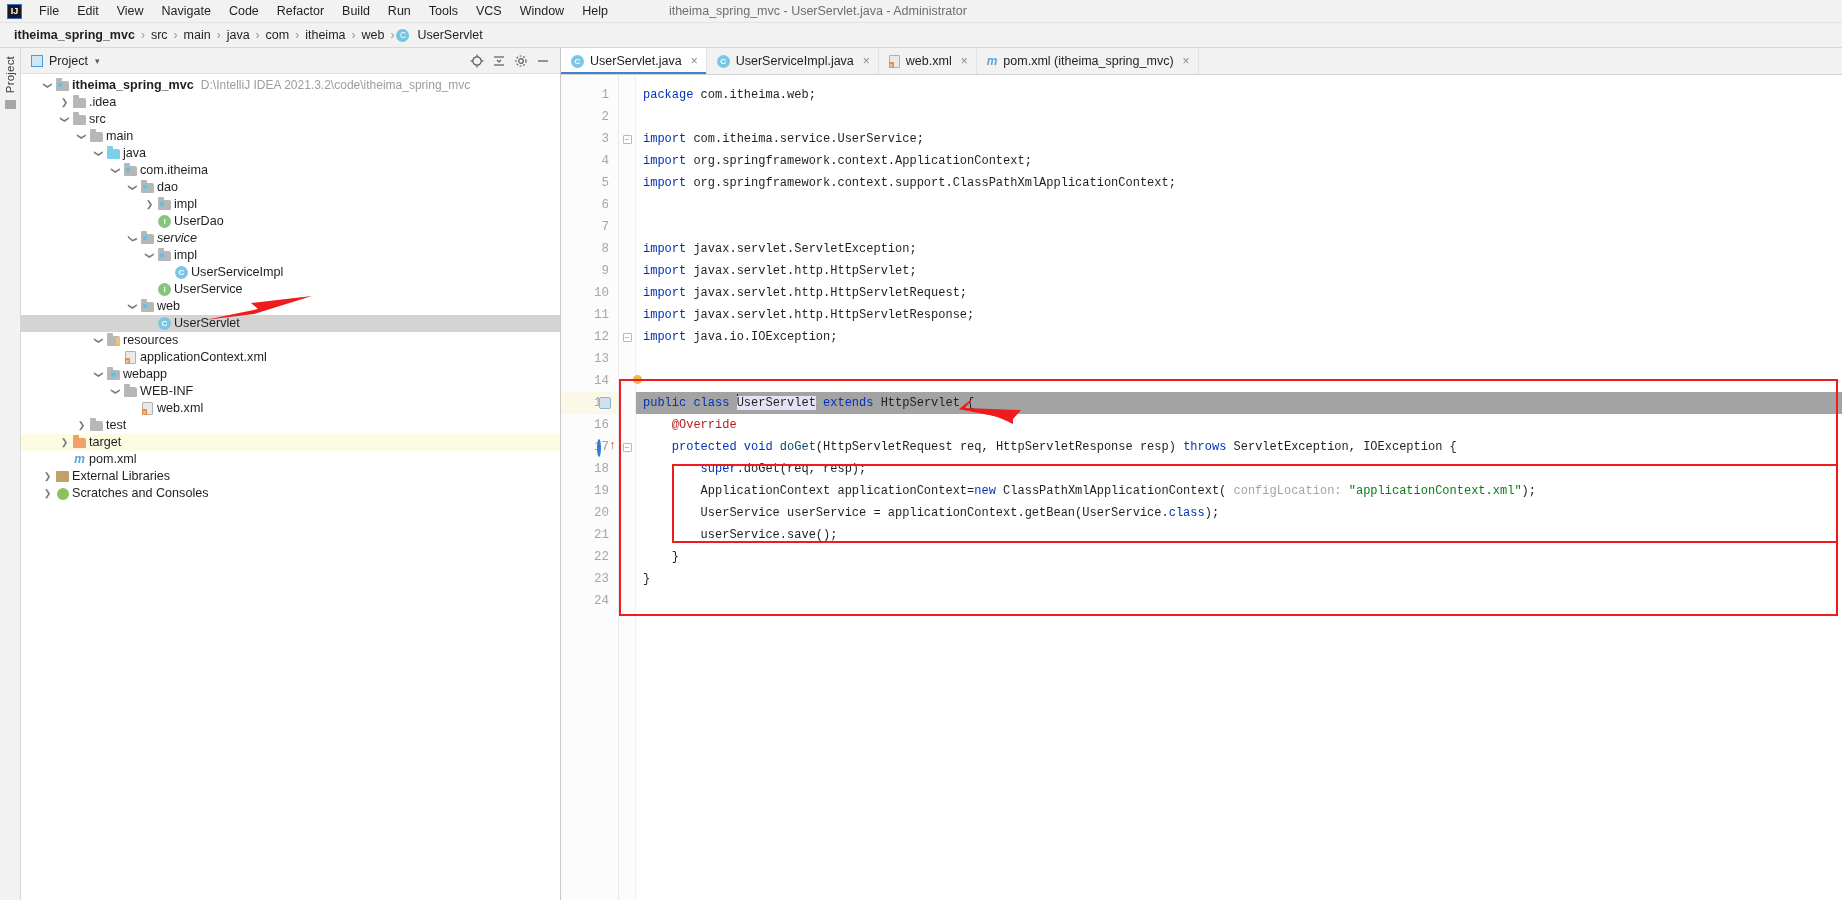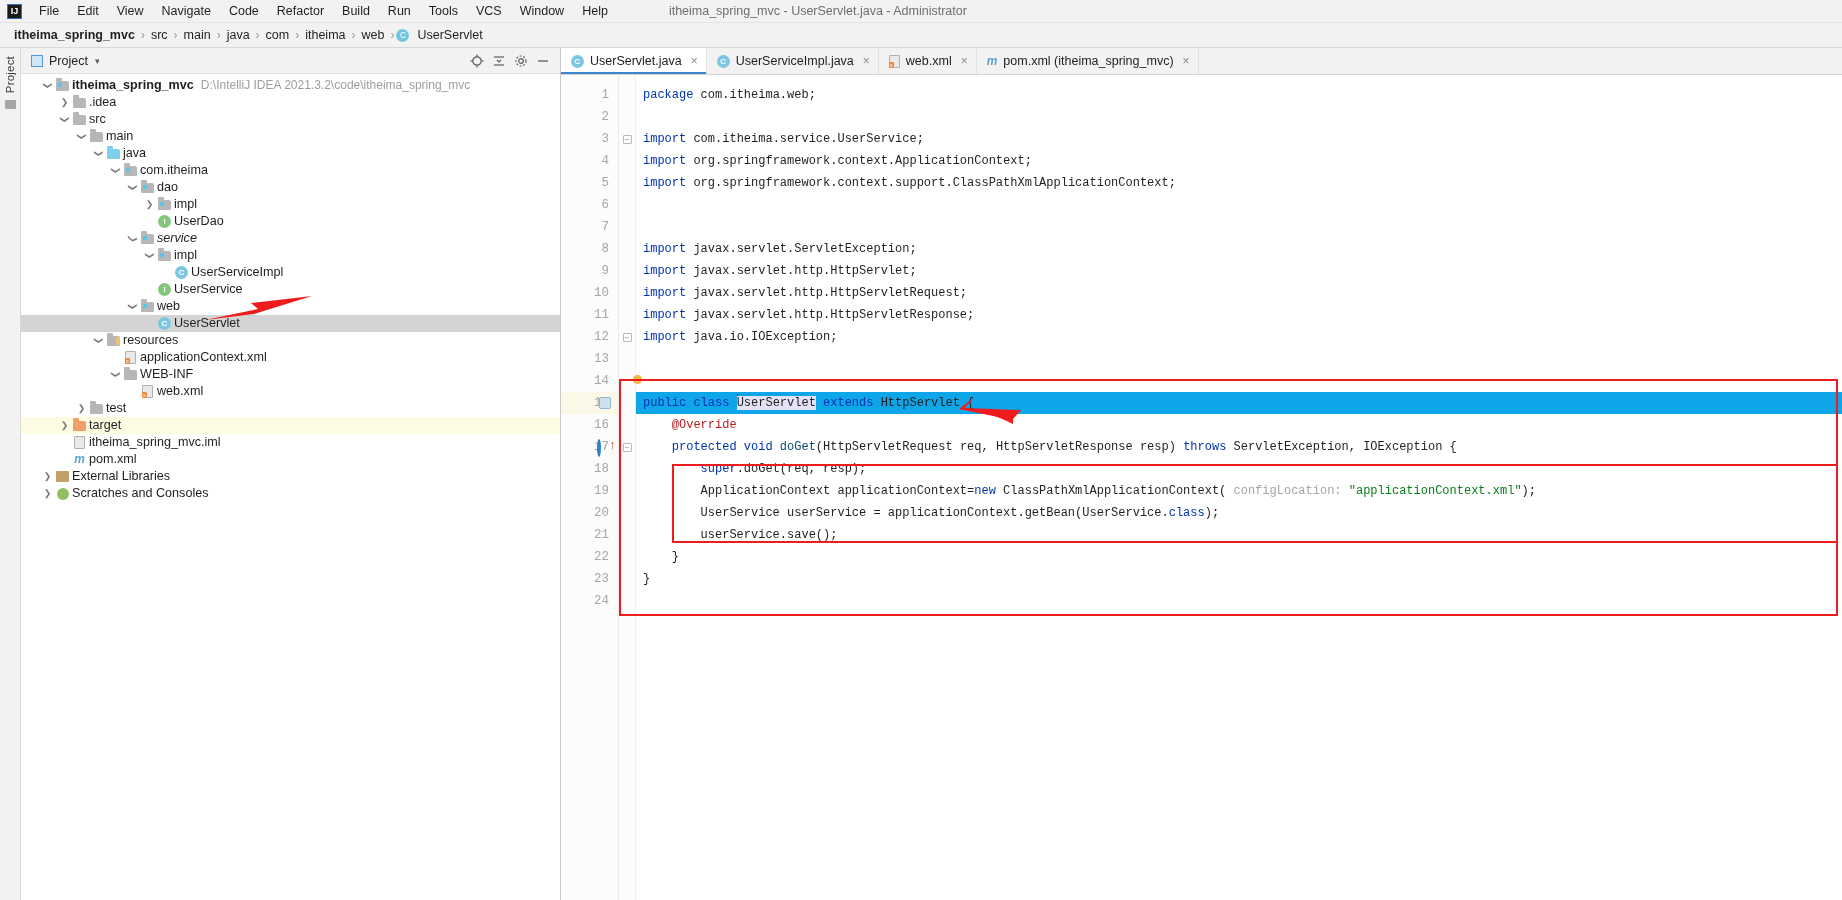--- a/index.html
+++ b/index.html
@@ -192,21 +192,21 @@
   .fold-minus {
     width:9px; height:9px; border:1px solid #b9b9b9; border-radius:1px;
     color:#8c8c8c; font-size:8px; line-height:7px; text-align:center; background:#fff;
   }
   #codetext {
     flex:1; font-family:"Liberation Mono", monospace; font-size:12px;
     padding-top:9px; position:relative; white-space:pre; line-height:22px;
     overflow:hidden;
   }
   .cline { height:22px; line-height:22px; padding-left:7px; }
-  .cline.hl { background:#0ea5e9; }
+  .cline.hl { background:#a3a3a3; }
   .kw { color:#0033b3; }
   .str { color:#067d17; }
   .anno { color:#b91c1c; }
   .mth { color:#0c4a6e; }
   .hint { color:#a5a5a5; font-style:normal; }
   .sel { background:#e6e2f6; }
   .caret-bar {
     display:inline-block; width:1px; height:15px; background:#1a1a1a;
     vertical-align:-3px; margin-right:-1px;
   }
@@ -432,20 +432,27 @@
         </div>
         <div class="trow" style="padding-left: 88px;">
           <span class="twist"></span>
           <span class="ticon">
             <span class="file-ico xml">
               <span class="badge">x</span>
             </span>
           </span>
           <span class="tlabel">applicationContext.xml</span>
         </div>
+        <div class="trow" style="padding-left: 71px;">
+          <span class="twist" style="transform: rotate(90deg); display: inline-block;">❯</span>
+          <span class="ticon">
+            <span class="folder webapp"></span>
+          </span>
+          <span class="tlabel">webapp</span>
+        </div>
         <div class="trow" style="padding-left: 88px;">
           <span class="twist" style="transform: rotate(90deg); display: inline-block;">❯</span>
           <span class="ticon">
             <span class="folder"></span>
           </span>
           <span class="tlabel">WEB-INF</span>
         </div>
         <div class="trow" style="padding-left: 105px;">
           <span class="twist"></span>
           <span class="ticon">
@@ -461,27 +468,20 @@
             <span class="folder"></span>
           </span>
           <span class="tlabel">test</span>
         </div>
         <div class="trow target-row" style="padding-left: 37px;">
           <span class="twist">❯</span>
           <span class="ticon">
             <span class="folder orange"></span>
           </span>
           <span class="tlabel">target</span>
-        </div>
-        <div class="trow" style="padding-left: 37px;">
-          <span class="twist"></span>
-          <span class="ticon">
-            <span class="file-ico iml"></span>
-          </span>
-          <span class="tlabel">itheima_spring_mvc.iml</span>
         </div>
         <div class="trow" style="padding-left: 37px;">
           <span class="twist"></span>
           <span class="ticon">
             <span class="mvn-ico">m</span>
           </span>
           <span class="tlabel">pom.xml</span>
         </div>
         <div class="trow" style="padding-left: 20px;">
           <span class="twist">❯</span>

